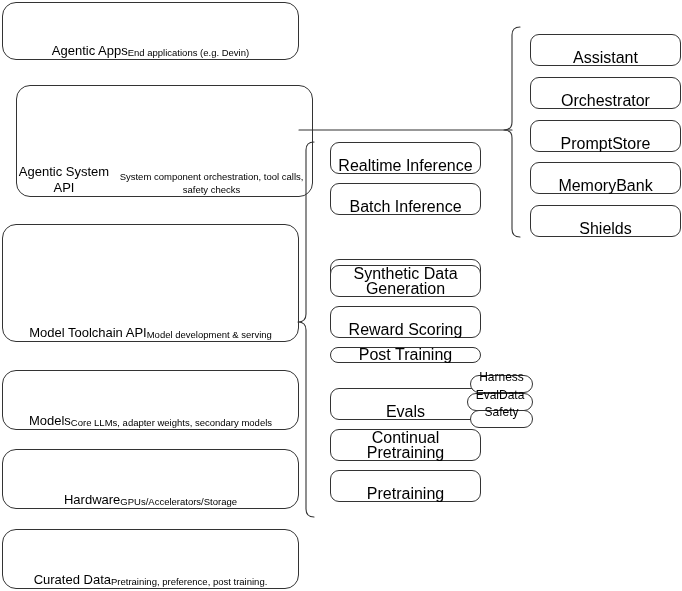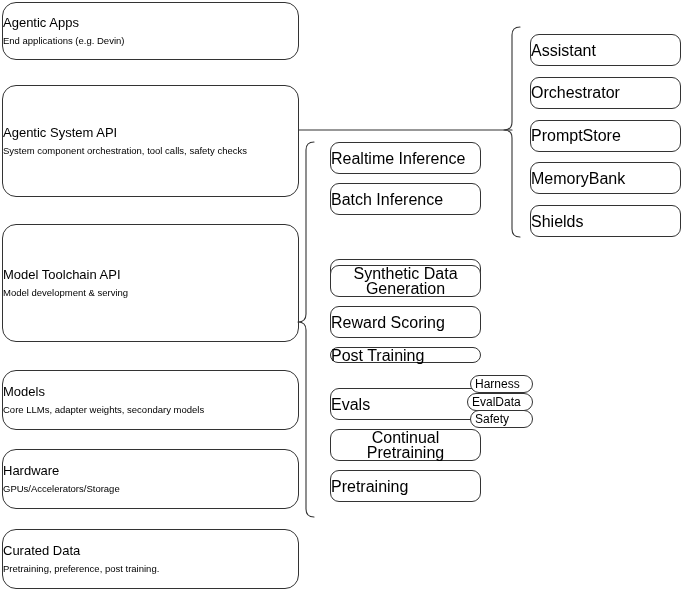--- a/index.html
+++ b/index.html
@@ -18,22 +18,22 @@
     height: 591px;
     overflow: hidden;
     background: #ffffff;
   }
   .node {
     position: absolute;
     box-sizing: border-box;
     border: 1px solid #333333;
     background: #ffffff;
     display: flex;
-    flex-direction: column;
-    align-items: flex-start;
+    flex-direction: row;
+    align-items: flex-end;
     justify-content: center;
     text-align: center;
   }
   .layer {
     border-radius: 14px;
   }
   .layer .title {
     font-size: 13px;
     line-height: 16px;
     color: #000000;
@@ -71,21 +71,21 @@
 </head>
 <body>
 
 <div id="canvas">
 
   <div class="node layer" style="left: 2px; top: 2px; width: 297px; height: 58px;">
     <div class="title">Agentic Apps</div>
     <div class="subtitle">End applications (e.g. Devin)</div>
   </div>
 
-  <div class="node layer" style="left: 2px; top: 85px; width: 297px; height: 112px;">
+  <div class="node layer" style="left: 16px; top: 85px; width: 297px; height: 112px;">
     <div class="title">Agentic System API</div>
     <div class="subtitle">System component orchestration, tool calls, safety checks</div>
   </div>
 
   <div class="node layer" style="left: 2px; top: 224px; width: 297px; height: 118px;">
     <div class="title">Model Toolchain API</div>
     <div class="subtitle">Model development &amp; serving</div>
   </div>
 
   <div class="node layer" style="left: 2px; top: 370px; width: 297px; height: 60px;">

